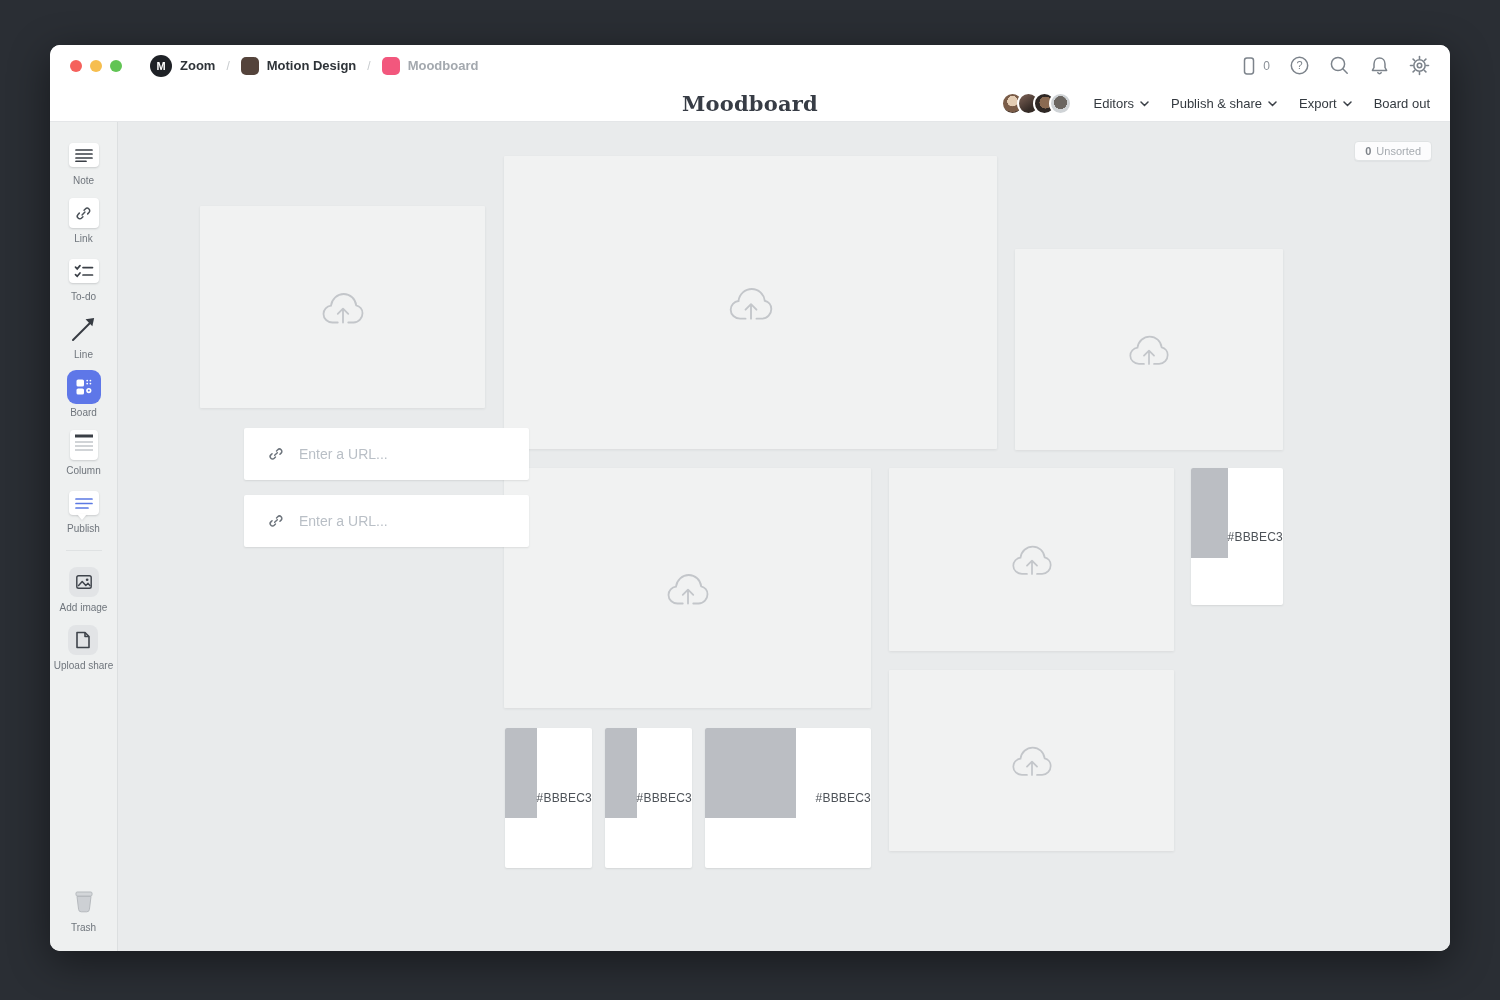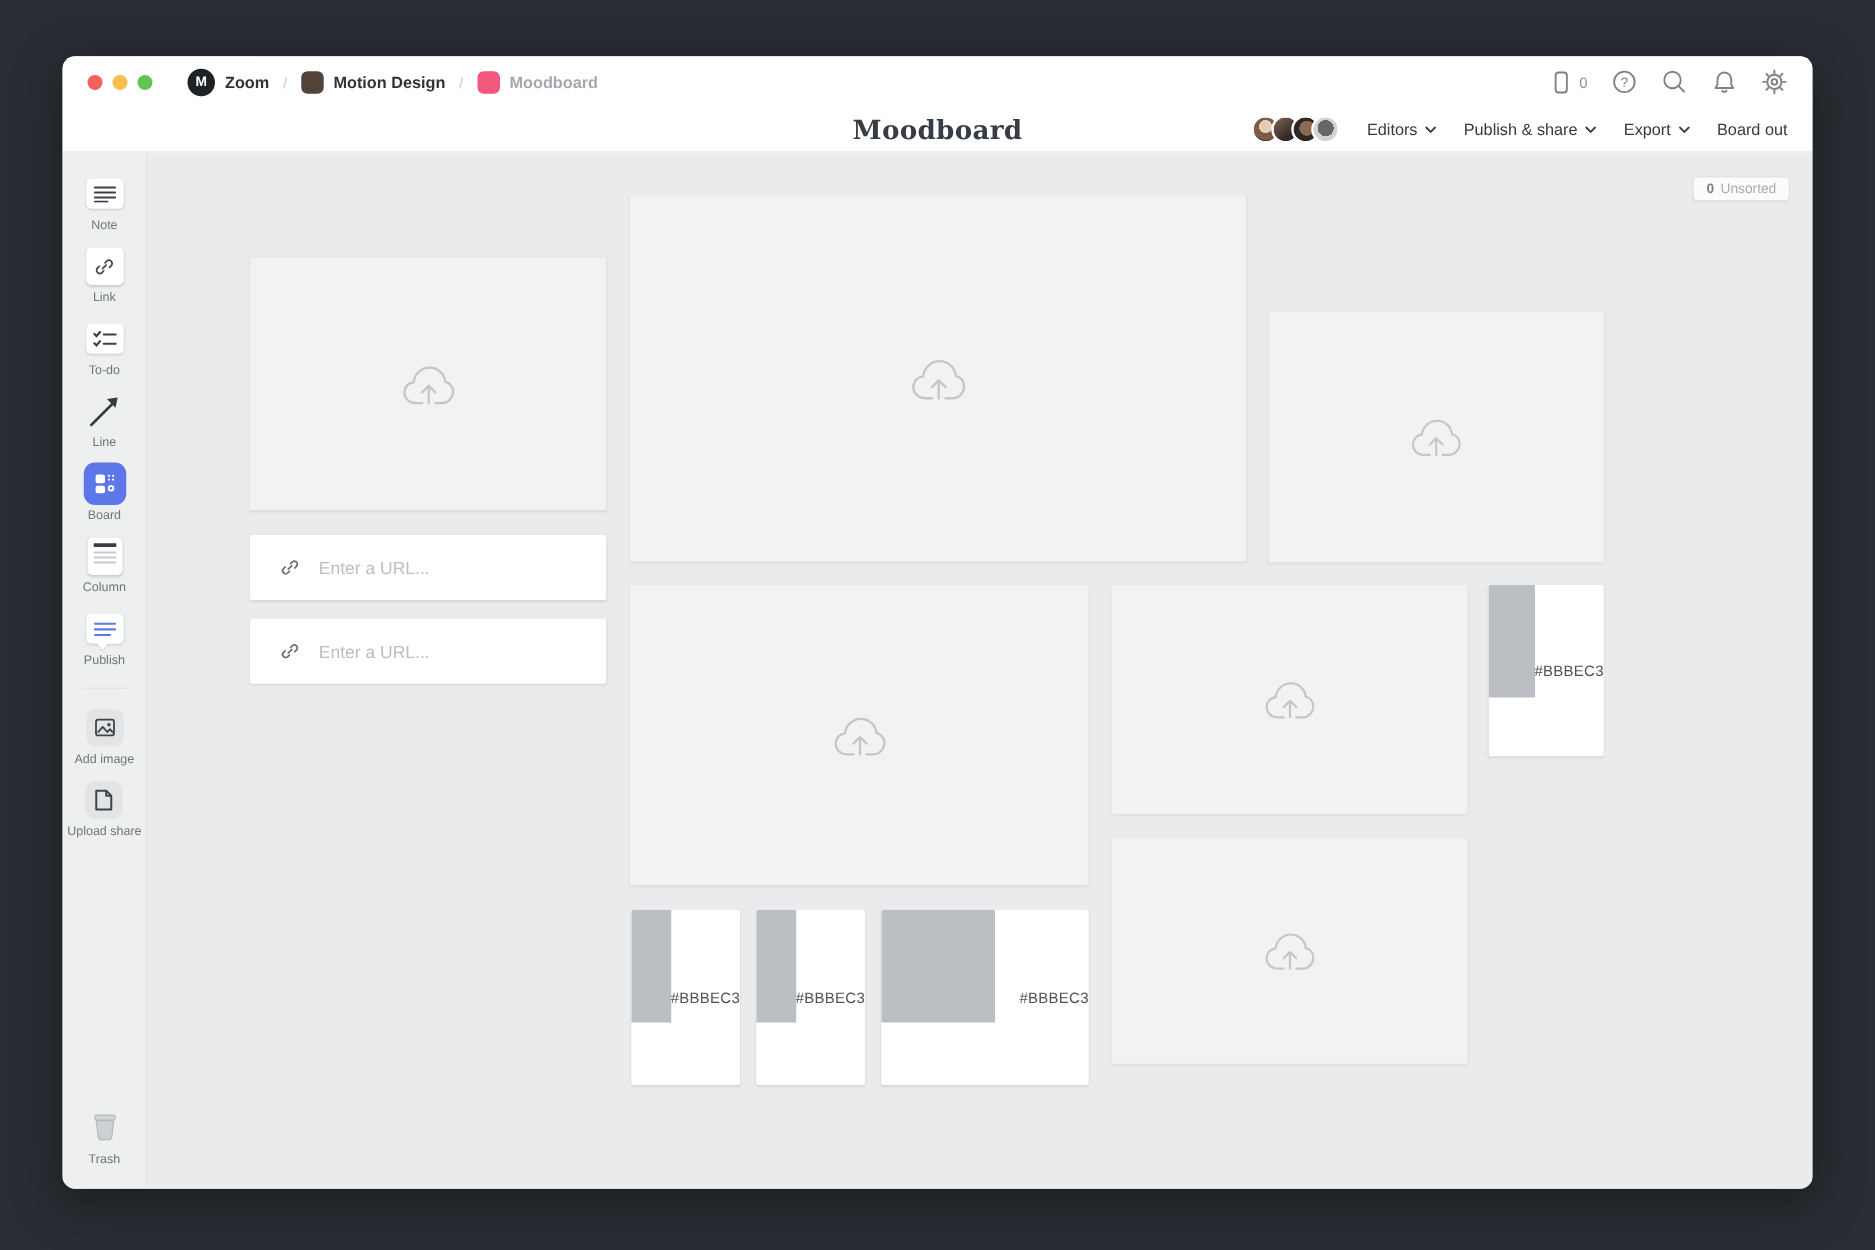--- a/index.html
+++ b/index.html
@@ -72,21 +72,21 @@
   
   .canvas { flex:1; position:relative; background:#e9ebec; }
   .abs { position:absolute; }
   .tile {
     background:#f1f2f2; border-radius:1px;
     box-shadow:0 1px 3px rgba(31,35,40,.08);
     display:flex; align-items:center; justify-content:center; cursor:pointer;
   }
   .url-card {
     background:#fff; border-radius:2px; box-shadow:0 1px 2px rgba(31,35,40,.10);
-    display:flex; align-items:center; padding:0 14px 0 24px; gap:15px; cursor:text;
+    display:flex; align-items:center; padding:0 14px 0 24px; gap:15px; cursor:text;margin-left:44px;
   }
   .url-card input {
     border:none; outline:none; flex:1; font-size:14px; color:#3a3f46; background:transparent;
     font-family:"Liberation Sans", sans-serif;
   }
   .url-card input::placeholder { color:#b9bfc6; }
   .swatch-card {
     background:#fff; border-radius:2px; box-shadow:0 1px 2px rgba(31,35,40,.10);
     display:flex; flex-direction:row; overflow:hidden; cursor:pointer;
   }

